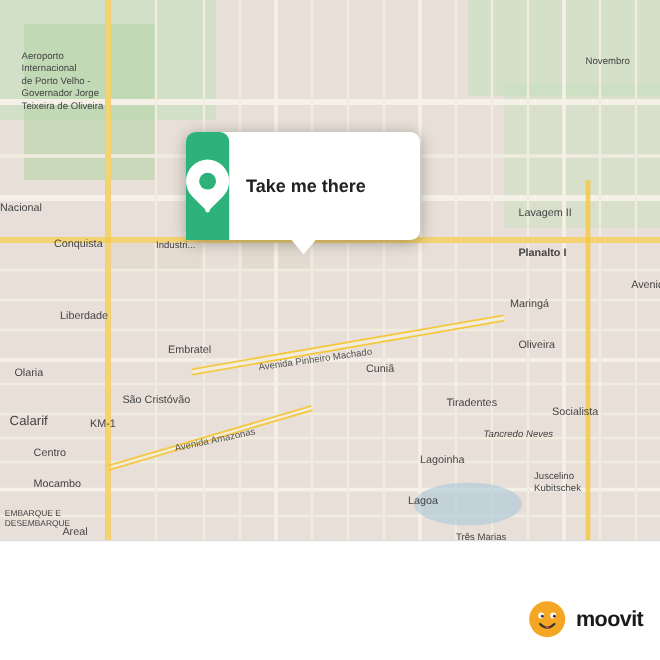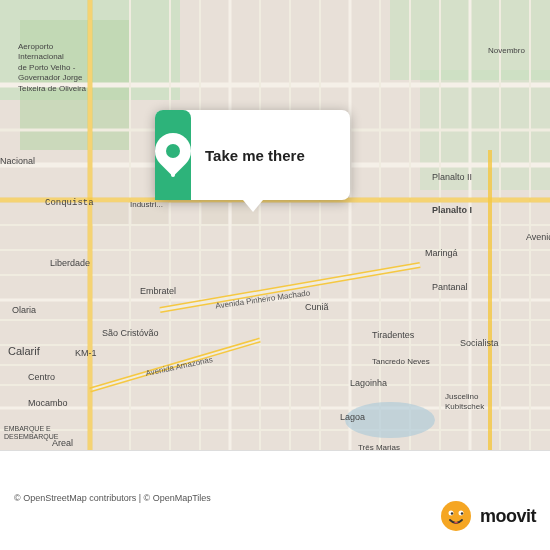--- a/index.html
+++ b/index.html
@@ -239,66 +239,65 @@
 
     <rect x="92" y="202" width="36" height="22" fill="#ddd5c8" opacity="0.5"></rect>
     <rect x="132" y="202" width="36" height="22" fill="#ddd5c8" opacity="0.5"></rect>
     <rect x="202" y="202" width="26" height="22" fill="#ddd5c8" opacity="0.5"></rect>
     <rect x="232" y="202" width="26" height="22" fill="#ddd5c8" opacity="0.5"></rect>
 
     <ellipse cx="390" cy="420" rx="45" ry="18" fill="#a8c8d8" opacity="0.6"></ellipse>
   </svg>
 
   <div class="area-label" style="top:42px;left:18px;font-size:8px;line-height:1.3;">Aeroporto<br>Internacional<br>de Porto Velho -<br>Governador Jorge<br>Teixeira de Oliveira</div>
-  <div class="area-label" style="top:198px;left:45px;font-family:Liberation Mono, monospace;">Conquista</div>
+  <div class="area-label" style="top:198px;left:45px;">Conquista</div>
   <div class="area-label" style="top:258px;left:50px;">Liberdade</div>
   <div class="area-label" style="top:305px;left:12px;">Olaria</div>
   <div class="area-label" style="top:345px;left:8px;font-size:11px;">Calarif</div>
   <div class="area-label" style="top:372px;left:28px;">Centro</div>
   <div class="area-label" style="top:348px;left:75px;">KM-1</div>
   <div class="area-label" style="top:398px;left:28px;">Mocambo</div>
   <div class="area-label" style="top:425px;left:4px;font-size:7px;line-height:1.2;">EMBARQUE E<br>DESEMBARQUE</div>
   <div class="area-label" style="top:438px;left:52px;">Areal</div>
   <div class="area-label" style="top:200px;left:130px;font-size:8px;">Industri...</div>
   <div class="area-label" style="top:286px;left:140px;">Embratel</div>
   <div class="area-label" style="top:328px;left:102px;">São Cristóvão</div>
-  <div class="area-label" style="top:172px;left:432px;">Planalto II</div>
+  <div class="area-label" style="top:172px;left:432px;">Lavagem II</div>
   <div class="area-label" style="top:205px;left:432px;font-weight:bold;">Planalto I</div>
   <div class="area-label" style="top:248px;left:425px;">Maringá</div>
-  <div class="area-label" style="top:282px;left:432px;">Pantanal</div>
+  <div class="area-label" style="top:282px;left:432px;">Oliveira</div>
   <div class="area-label" style="top:302px;left:305px;">Cuniã</div>
   <div class="area-label" style="top:330px;left:372px;">Tiradentes</div>
   <div class="area-label" style="top:338px;left:460px;">Socialista</div>
-  <div class="area-label" style="top:357px;left:372px;font-size:8px;">Tancredo Neves</div>
+  <div class="area-label" style="top:357px;left:403px;font-size:8px;font-style:italic;">Tancredo Neves</div>
   <div class="area-label" style="top:378px;left:350px;">Lagoinha</div>
   <div class="area-label" style="top:412px;left:340px;">Lagoa</div>
   <div class="area-label" style="top:392px;left:445px;font-size:8px;line-height:1.2;">Juscelino<br>Kubitschek</div>
   <div class="area-label" style="top:10px;left:488px;font-size:8px;margin-top:36px;">Novembro</div>
-  <div class="area-label" style="top:156px;left:0px;">Nacional</div>
+  <div class="area-label" style="top:168px;left:0px;">Nacional</div>
   <div class="area-label" style="top:232px;left:526px;">Avenida</div>
   <div class="area-label" style="top:442px;left:442px;font-size:8px;margin-top:40px;">Flamboyant</div>
-  <div class="area-label" style="top:443px;left:358px;font-size:8px;">Três Marias</div>
+  <div class="area-label" style="top:443px;left:380px;font-size:8px;">Três Marias</div>
 
   <div class="street-label" style="top:295px;left:215px;transform:rotate(-8deg);font-size:8px;color:#555;">Avenida Pinheiro Machado</div>
   <div class="street-label" style="top:362px;left:145px;transform:rotate(-12deg);font-size:8px;color:#555;">Avenida Amazonas</div>
 
   <div class="map-popup">
     <div class="map-popup-image">
       <div class="pin-icon">
         <div class="pin-head"></div>
         <div class="pin-tail"></div>
       </div>
     </div>
     <div class="map-popup-label">Take me there</div>
   </div>
 
 </div>
 
 <div id="bottom-panel">
-  <div class="attribution">© OpenStreetMap contributors | © OpenMapTiles</div>
 
   <div class="moovit-logo">
     <svg class="moovit-face" viewBox="0 0 32 32" xmlns="http://www.w3.org/2000/svg">
 
       <circle cx="16" cy="16" r="15" fill="#f5a623"></circle>
 
       <circle cx="11" cy="13" r="2.5" fill="white"></circle>
       <circle cx="21" cy="13" r="2.5" fill="white"></circle>
       <circle cx="12" cy="13.5" r="1.2" fill="#333"></circle>
       <circle cx="22" cy="13.5" r="1.2" fill="#333"></circle>

